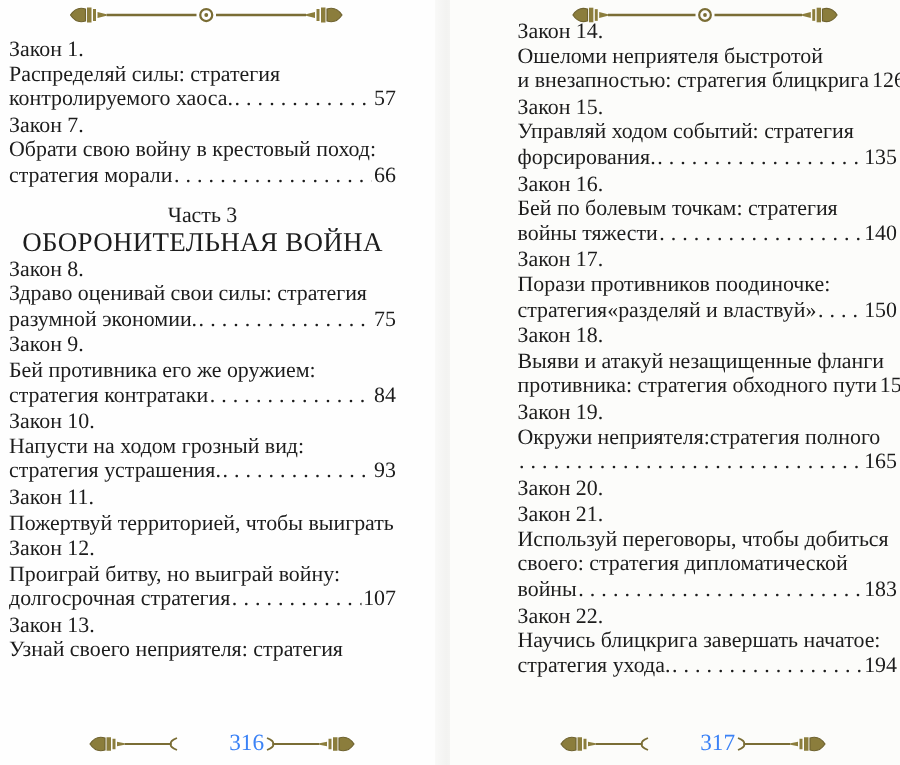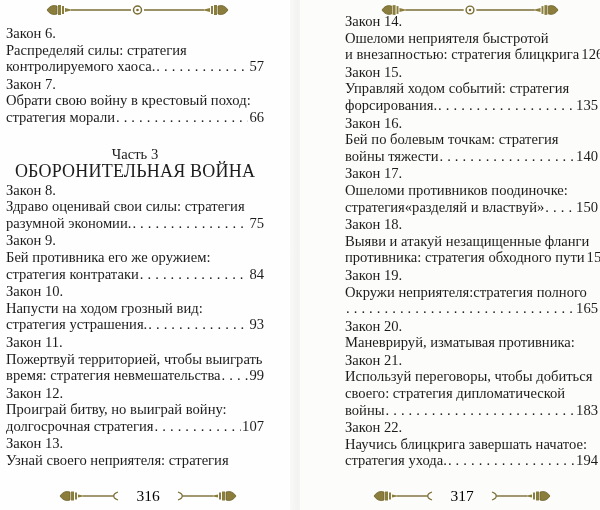--- a/index.html
+++ b/index.html
@@ -32,27 +32,27 @@
   .lastline .leader::before {
     content: ". . . . . . . . . . . . . . . . . . . . . . . . . . . . . . . . . . . . . . . . . . . . . . . . . . . . . . . . . . . .";
     letter-spacing: 0.2px;
   }
   .lastline .pg { text-align: right; }
 
   .part { text-align: center; margin: 13px 0 0 0; }
   .part .part-num { display: block; font-size: 14.6px; line-height: 16px; }
   .part .part-title { display: block; font-size: 18px; line-height: 18px; letter-spacing: 0.2px; }
   .part + .entry { margin-top: 2px; }
-  .entry + .part { margin-top: 20px; }
+  .entry + .part { margin-top: 10px; }
 
   .footer { position: absolute; bottom: 3px; height: 22px; display: flex; align-items: center; }
   .page.left .footer { left: 58px; width: 180px; }
   .page.right .footer { left: 72px; width: 180px; margin-top: 32px; }
   .footer .orn { width: 62px; height: 14px; }
-  .footer .folio { flex: 1; text-align: center; font-size: 15.5px; color: #000000; }
+  .footer .folio { flex: 1; text-align: right; font-size: 15.5px; color: #3b82f6; }
 </style>
 </head>
 <body>
 
 <svg width="0" height="0" style="position:absolute">
   <defs>
     <symbol id="orn-long" viewBox="0 0 185 16">
       <path d="M2 8 Q6 2 12 4 L12 12 Q6 14 2 8Z" fill="#8b7d3c" stroke="#6f6330" stroke-width="0.8"></path>
       <rect x="13" y="3" width="3" height="10" fill="#8b7d3c"></rect>
       <rect x="17" y="4" width="2" height="8" fill="#8b7d3c"></rect>
@@ -88,21 +88,21 @@
 <div class="gutter"></div>
 
 <div class="page left">
   <svg class="ornament-top">
       <use href="#orn-long"></use>
     </svg>
 
   <div class="toc">
 
     <div class="entry">
-      <span class="law">Закон 6.</span>
+      <span class="law">Закон 1.</span>
       <span class="line">Распределяй силы: стратегия</span>
       <span class="lastline">
           <span>контролируемого хаоса.</span>
           <span class="leader"></span>
           <span class="pg">57</span>
         </span>
     </div>
     <div class="entry">
       <span class="law">Закон 7.</span>
       <span class="line">Обрати свою войну в крестовый поход:</span>
@@ -141,25 +141,20 @@
       <span class="line">Напусти на ходом грозный вид:</span>
       <span class="lastline">
           <span>стратегия устрашения.</span>
           <span class="leader"></span>
           <span class="pg">93</span>
         </span>
     </div>
     <div class="entry">
       <span class="law">Закон 11.</span>
       <span class="line">Пожертвуй территорией, чтобы выиграть</span>
-      <span class="lastline">
-          <span>время: стратегия невмешательства</span>
-          <span class="leader"></span>
-          <span class="pg">99</span>
-        </span>
     </div>
 
 
     <div class="entry">
       <span class="law">Закон 12.</span>
       <span class="line">Проиграй битву, но выиграй войну:</span>
       <span class="lastline">
           <span>долгосрочная стратегия</span>
           <span class="leader"></span>
           <span class="pg">107</span>
@@ -211,21 +206,21 @@
       <span class="law">Закон 16.</span>
       <span class="line">Бей по болевым точкам: стратегия</span>
       <span class="lastline">
           <span>войны тяжести</span>
           <span class="leader"></span>
           <span class="pg">140</span>
         </span>
     </div>
     <div class="entry">
       <span class="law">Закон 17.</span>
-      <span class="line">Ошеломи противников поодиночке:</span>
+      <span class="line">Порази противников поодиночке:</span>
       <span class="lastline">
           <span>стратегия«разделяй и властвуй»</span>
           <span class="leader"></span>
           <span class="pg">150</span>
         </span>
     </div>
     <div class="entry">
       <span class="law">Закон 18.</span>
       <span class="line">Выяви и атакуй незащищенные фланги</span>
       <span class="lastline">
@@ -237,21 +232,20 @@
     <div class="entry">
       <span class="law">Закон 19.</span>
       <span class="line">Окружи неприятеля:стратегия полного</span>
       <span class="lastline">
           <span class="leader"></span>
           <span class="pg">165</span>
         </span>
     </div>
     <div class="entry">
       <span class="law">Закон 20.</span>
-      <span class="line">Маневрируй, изматывая противника:</span>
     </div>
     <div class="entry">
       <span class="law">Закон 21.</span>
       <span class="line">Используй переговоры, чтобы добиться</span>
       <span class="line">своего: стратегия дипломатической</span>
       <span class="lastline">
           <span>войны</span>
           <span class="leader"></span>
           <span class="pg">183</span>
         </span>

